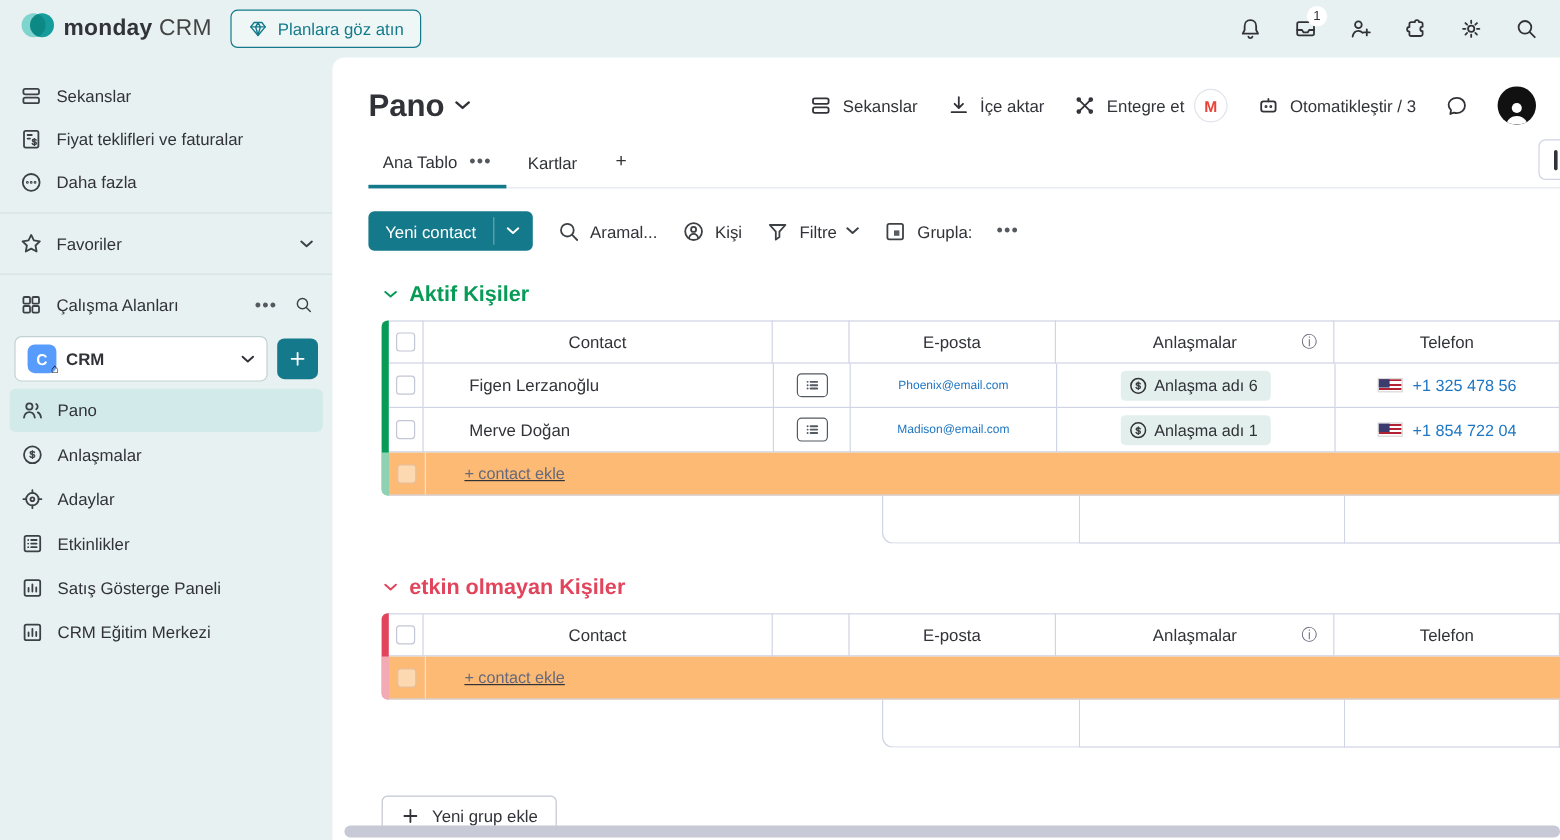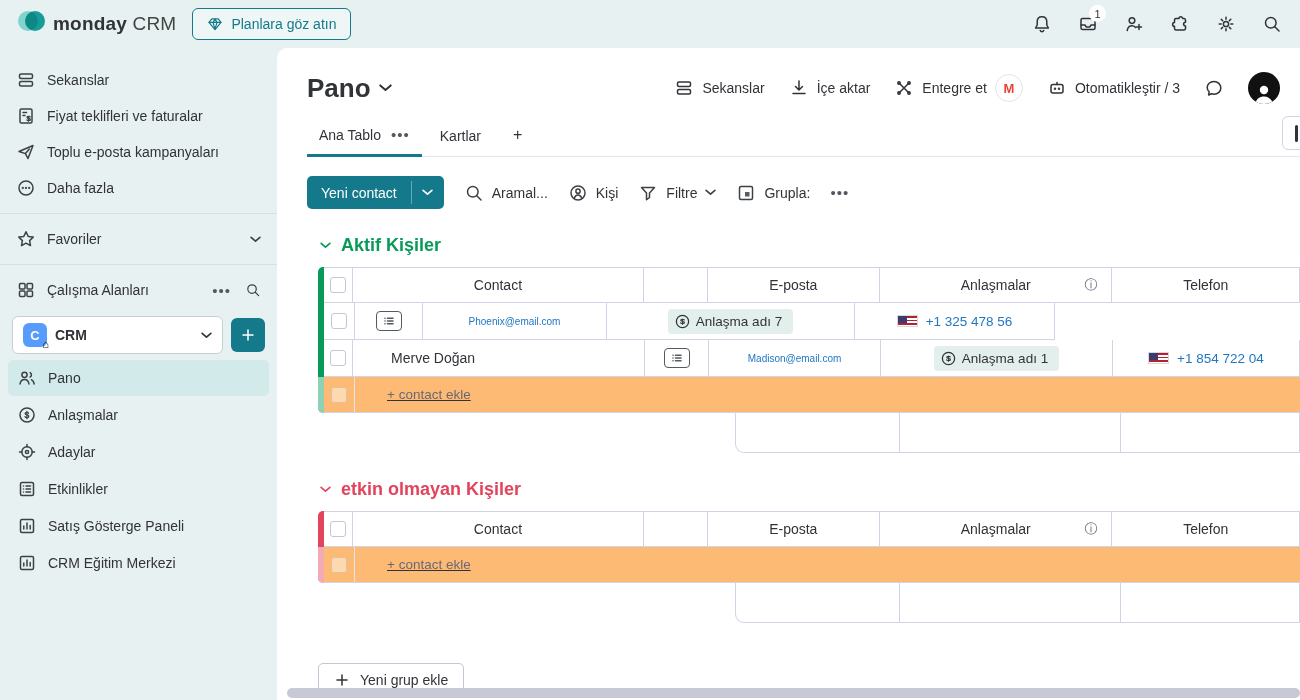--- a/index.html
+++ b/index.html
@@ -202,26 +202,20 @@
     <div class="sitem">
       <svg class="ic" viewBox="0 0 20 20">
           <rect x="4" y="3" width="12" height="14" rx="1.5"></rect>
           <path d="M7 6.5h3.5M7 9.5h2"></path>
           <text x="10.5" y="15" font-size="7.5" stroke-width=".6" fill="currentColor">$</text>
         </svg>
       <span>Fiyat teklifleri ve faturalar</span>
     </div>
     <div class="sitem">
       <svg class="ic" viewBox="0 0 20 20">
-          <path d="M3 9.5 17 3.5 12 16.5l-2.6-4.9L3 9.5zM9.4 11.6l4-4.5"></path>
-        </svg>
-      <span>Toplu e-posta kampanyaları</span>
-    </div>
-    <div class="sitem">
-      <svg class="ic" viewBox="0 0 20 20">
           <circle cx="10" cy="10" r="7"></circle>
           <circle cx="6.8" cy="10" r=".4"></circle>
           <circle cx="10" cy="10" r=".4"></circle>
           <circle cx="13.2" cy="10" r=".4"></circle>
         </svg>
       <span>Daha fazla</span>
     </div>
     <div class="sdiv"></div>
     <div class="sitem">
       <svg class="ic" viewBox="0 0 20 20">
@@ -448,37 +442,38 @@
             <div class="cell c-deals">
                 <span>Anlaşmalar</span>
                 <span class="info-i">ⓘ</span>
               </div>
             <div class="cell c-phone">Telefon</div>
           </div>
           <div class="trow">
             <div class="cell c-check">
                 <span class="chk"></span>
               </div>
+            <div class="cell c-contact name-cell">Figen Lerzanoğlu</div>
             <div class="cell c-open">
                 <span class="open-btn">
                   <svg class="ic" style="width:14px;height:12px;stroke-width:1.6" viewBox="0 0 14 12">
                     <path d="M3 3.2h.01M5.5 3.2H11M3 6h.01M5.5 6H11M3 8.8h.01M5.5 8.8H11"></path>
                   </svg>
                 </span>
               </div>
             <div class="cell c-email">
                 <span class="email-link">Phoenix@email.com</span>
               </div>
             <div class="cell c-deals">
               <span class="pill">
                 <svg class="ic" style="width:17px;height:17px" viewBox="0 0 20 20">
                     <circle cx="10" cy="10" r="7.2"></circle>
                     <text x="7.4" y="13.4" font-size="9.5" stroke-width=".5" fill="currentColor">$</text>
                   </svg>
-                <span>Anlaşma adı 7</span>
+                <span>Anlaşma adı 6</span>
               </span>
             </div>
             <div class="cell c-phone">
                 <span class="flag"></span>
                 <span class="phone-txt">+1 325 478 56</span>
               </div>
           </div>
           <div class="trow">
             <div class="cell c-check">
                 <span class="chk"></span>

